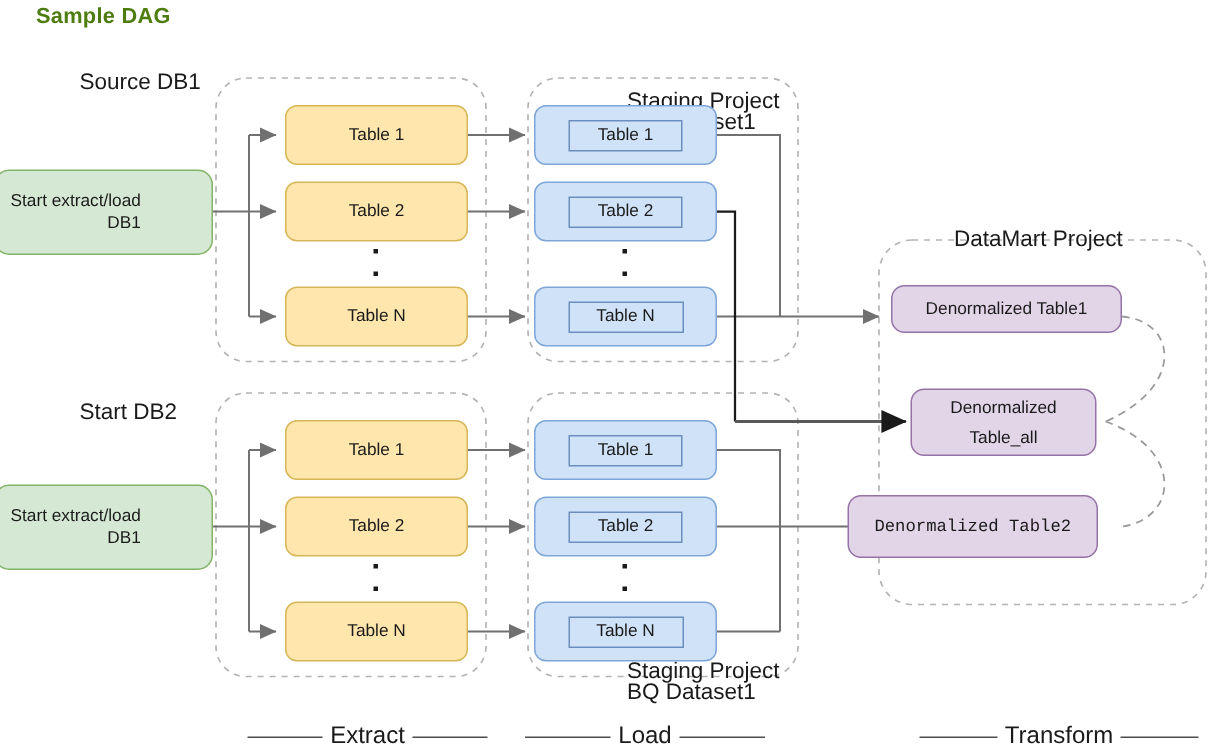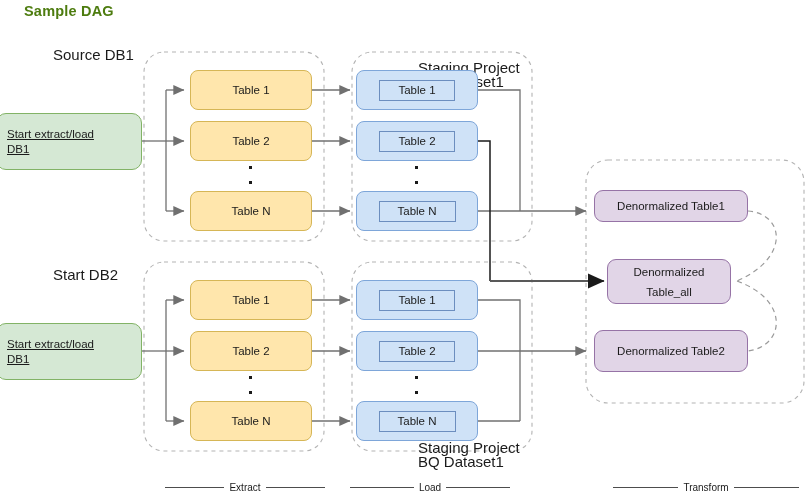--- a/index.html
+++ b/index.html
@@ -26,35 +26,35 @@
     position:absolute;box-sizing:border-box;
     display:flex;align-items:center;justify-content:center;
     font-size:11.5px;color:#1a1a1a;text-align:center;line-height:15px;
     border-radius:8px;border:1px solid #999;
   }
   .node.start{
     background:#d5e8d4;border-color:#82b366;border-radius:10px;
     justify-content:flex-start;align-items:center;
     padding-left:10px;text-align:left;
   }
-  .node.start .txt{text-align:left;text-decoration:underline;}
+  .node.start .txt{text-align:right;}
   .node.tbl-ex{background:#ffe6ac;border-color:#d6b656;}
   .node.tbl-ld{background:#cfe2f7;border-color:#7ea6d9;}
   .node.tbl-ld .inner{
     box-sizing:border-box;border:1px solid #6c8ebf;background:transparent;
     padding:2px 18px;font-size:11.5px;color:#1a1a1a;
   }
   .node.dmart{background:#e1d5e7;border-color:#9673a6;border-radius:9px;}
   .node.dmart.two-line{flex-direction:column;justify-content:center;line-height:20px;}
 
   .ellipsis-dot{position:absolute;width:3px;height:3px;background:#1a1a1a;}
 
   .phase{
     position:absolute;display:flex;align-items:center;gap:4px;
-    font-size:10px;color:#1a1a1a;white-space:nowrap;
+    font-size:16px;color:#1a1a1a;white-space:nowrap;
   }
   .phase .rule{height:1px;background:#4d4d4d;}
   .phase .lbl{padding:0 1px;}
 </style>
 </head>
 <body>
 
 <div class="canvas">
 
   <div class="title">Sample DAG</div>
@@ -135,20 +135,21 @@
 
   <div class="grp-label" style="left:53px;top:48px;">Source DB1</div>
   <div class="grp-label" style="left:53px;top:268px;">Start DB2</div>
 
   <div class="grp-label right" style="left:418px;top:61px;width:151px;">Staging Project</div>
   <div class="grp-label right" style="left:418px;top:75px;width:151px;">BQ Dataset1</div>
 
   <div class="grp-label right" style="left:418px;top:441px;width:151px;">Staging Project</div>
   <div class="grp-label right" style="left:418px;top:455px;width:151px;">BQ Dataset1</div>
 
+  <div class="grp-label right" style="left:636px;top:153px;width:167px;">DataMart Project</div>
 
   <div class="node start" style="left:-4px;top:113px;width:146px;height:57px;">
     <div class="txt">
       <div>Start extract/load</div>
       <div>DB1</div>
     </div>
   </div>
   <div class="node start" style="left:-4px;top:323px;width:146px;height:57px;">
     <div class="txt">
       <div>Start extract/load</div>
@@ -192,21 +193,21 @@
   <div class="ellipsis-dot" style="left:415px;top:376px;"></div>
   <div class="ellipsis-dot" style="left:415px;top:391px;"></div>
 
   <div class="node dmart" style="left:594px;top:190px;width:154px;height:32px;">Denormalized Table1</div>
 
   <div class="node dmart two-line" style="left:607px;top:259px;width:124px;height:45px;">
     <div>Denormalized</div>
     <div>Table_all</div>
   </div>
 
-  <div class="node dmart" style="left:594px;top:330px;width:154px;height:42px;">Denormalized Table2</div>
+  <div class="node dmart" style="left:565px;top:330px;width:167px;height:42px;font-family:Liberation Mono, monospace;">Denormalized Table2</div>
 
   <div class="phase" style="left:165px;top:482px;width:160px;">
     <div class="rule" style="flex:1;"></div>
     <div class="lbl">Extract</div>
     <div class="rule" style="flex:1;"></div>
   </div>
 
   <div class="phase" style="left:613px;top:482px;width:186px;">
     <div class="rule" style="flex:1;"></div>
     <div class="lbl">Transform</div>

